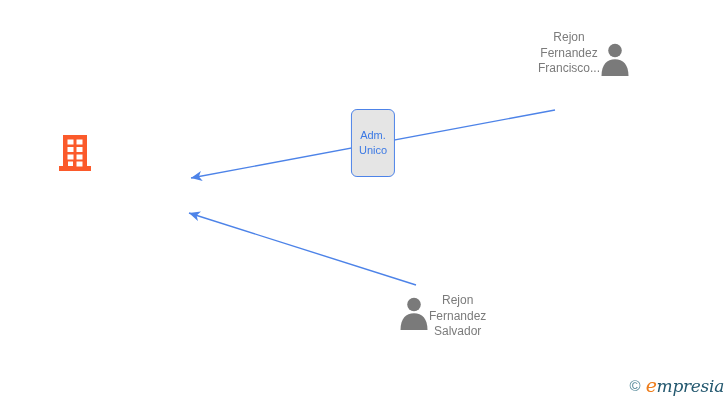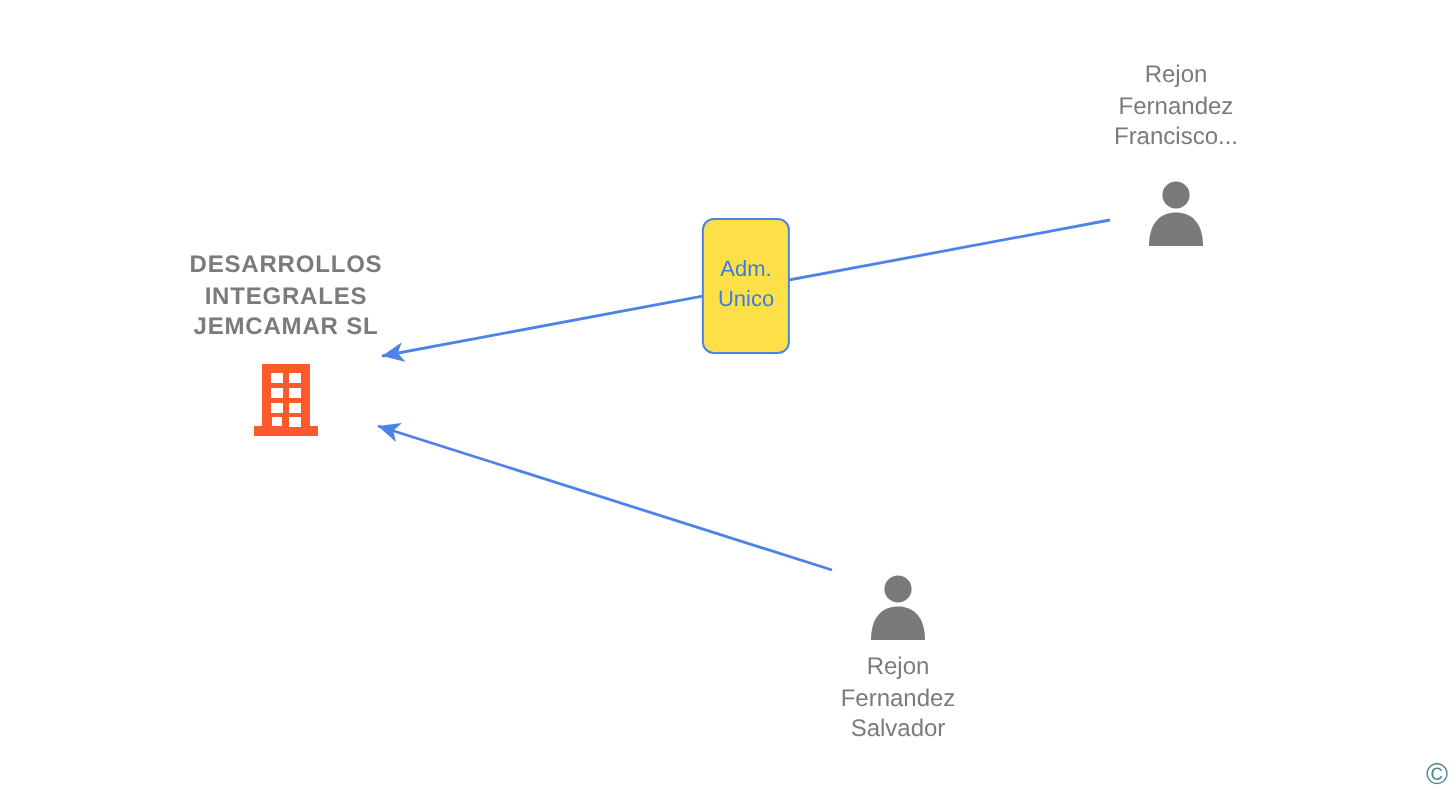--- a/index.html
+++ b/index.html
@@ -21,39 +21,39 @@
   }
   .canvas{
     position:relative;width:728px;height:400px;background:#ffffff;
   }
   .edges-svg{
     position:absolute;left:0;top:0;width:728px;height:400px;
   }
   .edge-line{stroke:var(--accent-blue);stroke-width:1.4;fill:none;}
   .arrowhead{fill:var(--accent-blue);}
   .node{
-    position:absolute;display:flex;flex-direction:column;align-items:center;
+    position:absolute;display:flex;align-items:center;
   }
   .node-label{
     white-space:pre-line;text-align:center;
     color:var(--node-text-gray);
     font-size:12px;line-height:15.5px;
   }
   .company-label{font-weight:bold;letter-spacing:0.4px;}
   .company-node{left:58px;top:125px;width:170px;}
   .company-node .icon-wrap{margin-top:8px;}
   .person-node-francisco{left:538px;top:30px;width:100px;}
   .person-node-francisco .icon-wrap{margin-top:13px;}
   .person-node-salvador{left:399px;top:287px;width:100px;}
   .person-node-salvador .node-label{margin-top:6px;}
   .building-icon{color:var(--building-orange);display:block;}
   .person-icon{color:var(--person-icon-gray);display:block;}
   .edge-label{
     position:absolute;transform:translate(-50%,-50%);
-    background:#fde047;
+    background:#e5e5e5;
     border:1.5px solid var(--accent-blue);
     border-radius:6px;
     padding:18px 7px;
     color:var(--edge-label-blue);
     font-size:11px;line-height:15px;
     text-align:center;white-space:pre-line;
   }
   .edge-label-adm{left:373px;top:143px;}
   .edge-label-socio{left:304px;top:249px;}
   .logo{
@@ -80,23 +80,20 @@
     <defs>
       <marker id="arrow" viewBox="0 0 11 10" refX="11" refY="5" markerWidth="11" markerHeight="10" markerUnits="userSpaceOnUse" orient="auto">
         <path class="arrowhead" d="M0,0 L11,5 L0,10 L3,5 Z"></path>
       </marker>
     </defs>
     <line class="edge-line" x1="555" y1="110" x2="191" y2="178" marker-end="url(#arrow)"></line>
     <line class="edge-line" x1="416" y1="285" x2="189" y2="213" marker-end="url(#arrow)"></line>
   </svg>
 
   <div class="node company-node">
-    <div class="node-label company-label">DESARROLLOS
-INTEGRALES
-JEMCAMAR SL</div>
     <div class="icon-wrap">
       <svg class="building-icon" width="34" height="38" viewBox="0 0 34 38">
         <rect x="5" y="2" width="24" height="31" fill="currentColor"></rect>
         <rect x="1" y="33" width="32" height="5" fill="currentColor"></rect>
         <rect x="9.5" y="6.5" width="6" height="5" fill="#ffffff"></rect>
         <rect x="18.5" y="6.5" width="6" height="5" fill="#ffffff"></rect>
         <rect x="9.5" y="14" width="6" height="5" fill="#ffffff"></rect>
         <rect x="18.5" y="14" width="6" height="5" fill="#ffffff"></rect>
         <rect x="9.5" y="21.5" width="6" height="5" fill="#ffffff"></rect>
         <rect x="18.5" y="21.5" width="6" height="5" fill="#ffffff"></rect>
@@ -129,15 +126,16 @@
 Fernandez
 Salvador</div>
   </div>
 
   <div class="edge-label edge-label-adm">Adm.
 Unico</div>
 
 
   <div class="logo">
     <span class="logo-copyright">©</span>
+    <span class="logo-brand"><span class="initial">e</span><span class="rest">mpresia</span></span>
   </div>
 
 </div>
 
 </body></html>

